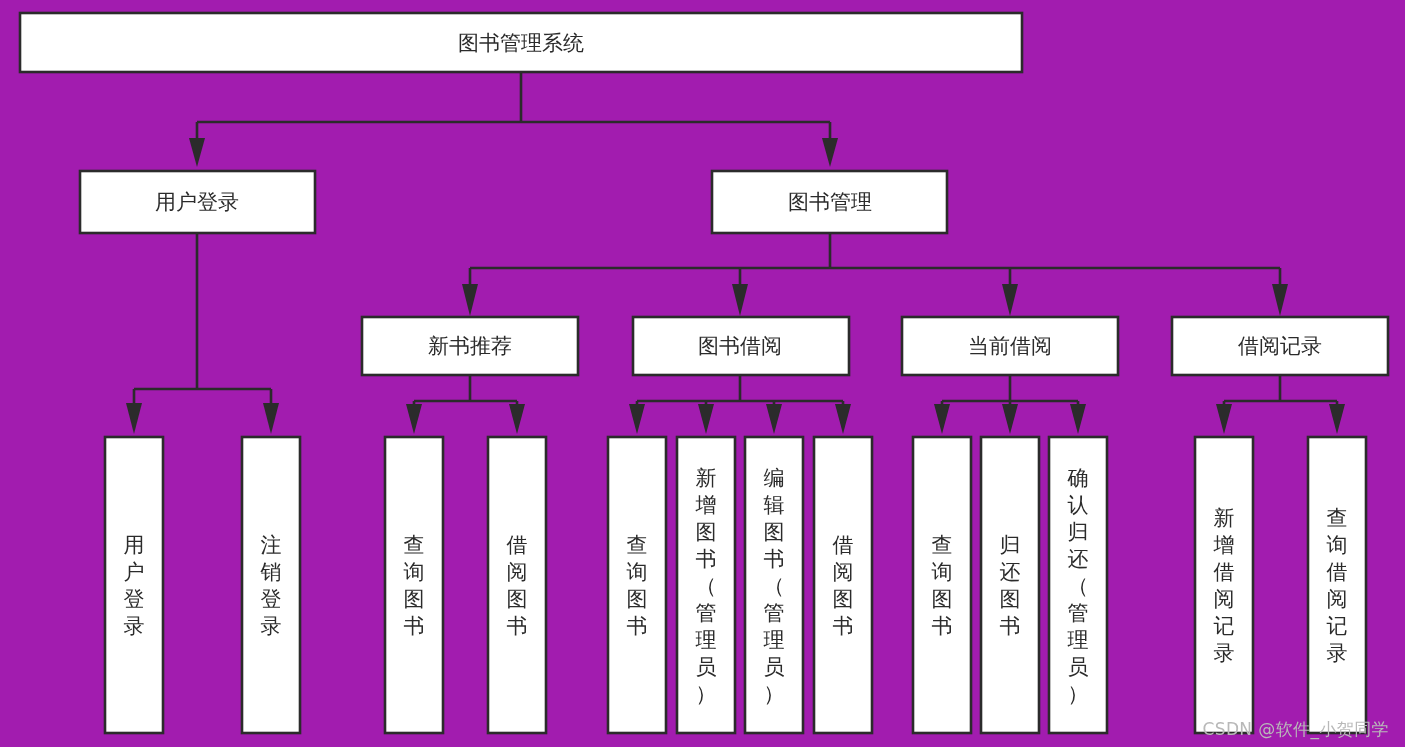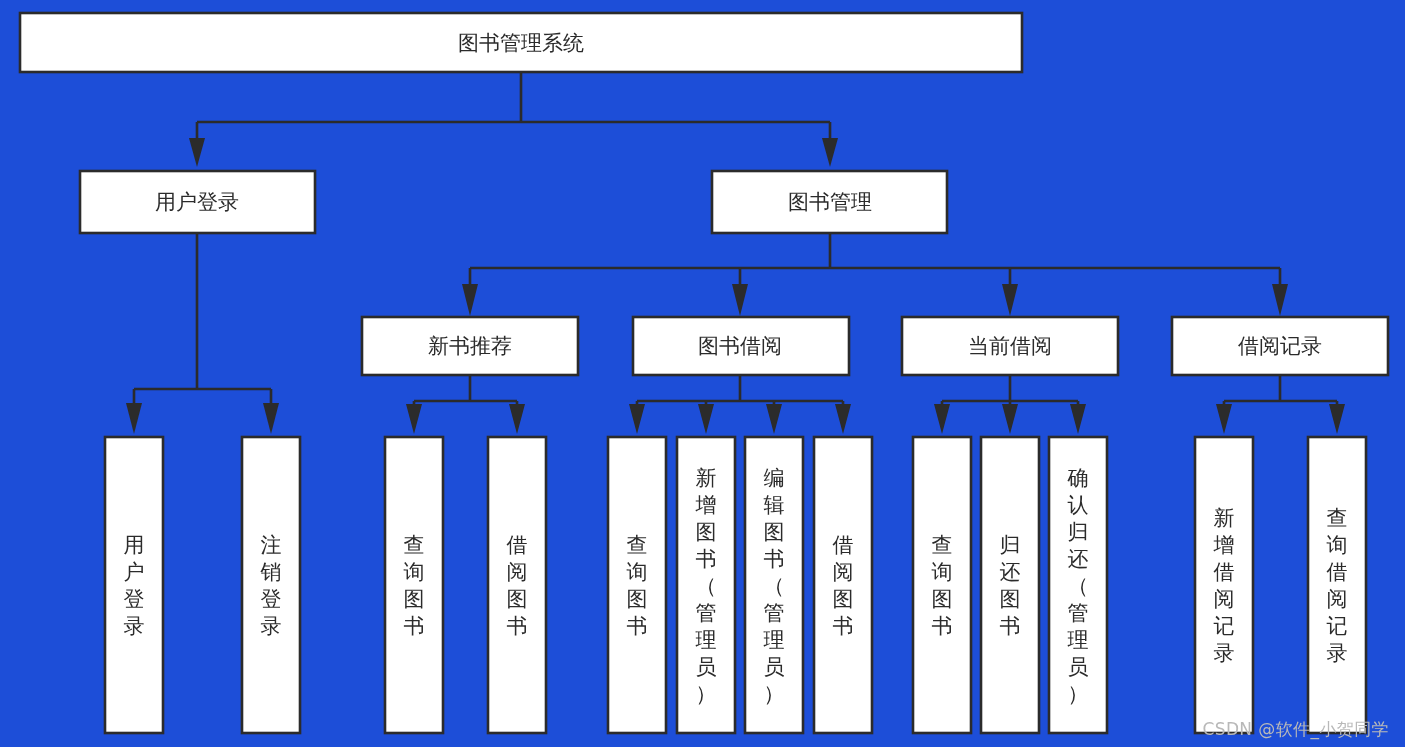--- a/index.html
+++ b/index.html
@@ -10,21 +10,21 @@
   body {
     width: 1405px;
     height: 747px;
     font-family: "DejaVu Sans", "Liberation Sans", sans-serif;
     overflow: hidden;
   }
   #diagram-root {
     position: relative;
     width: 1405px;
     height: 747px;
-    background: #1d4ed8;
+    background: #a21caf;
   }
   svg#tree-svg {
     position: absolute;
     left: 0;
     top: 0;
     width: 1405px;
     height: 747px;
   }
   .node-box {
     fill: #ffffff;

